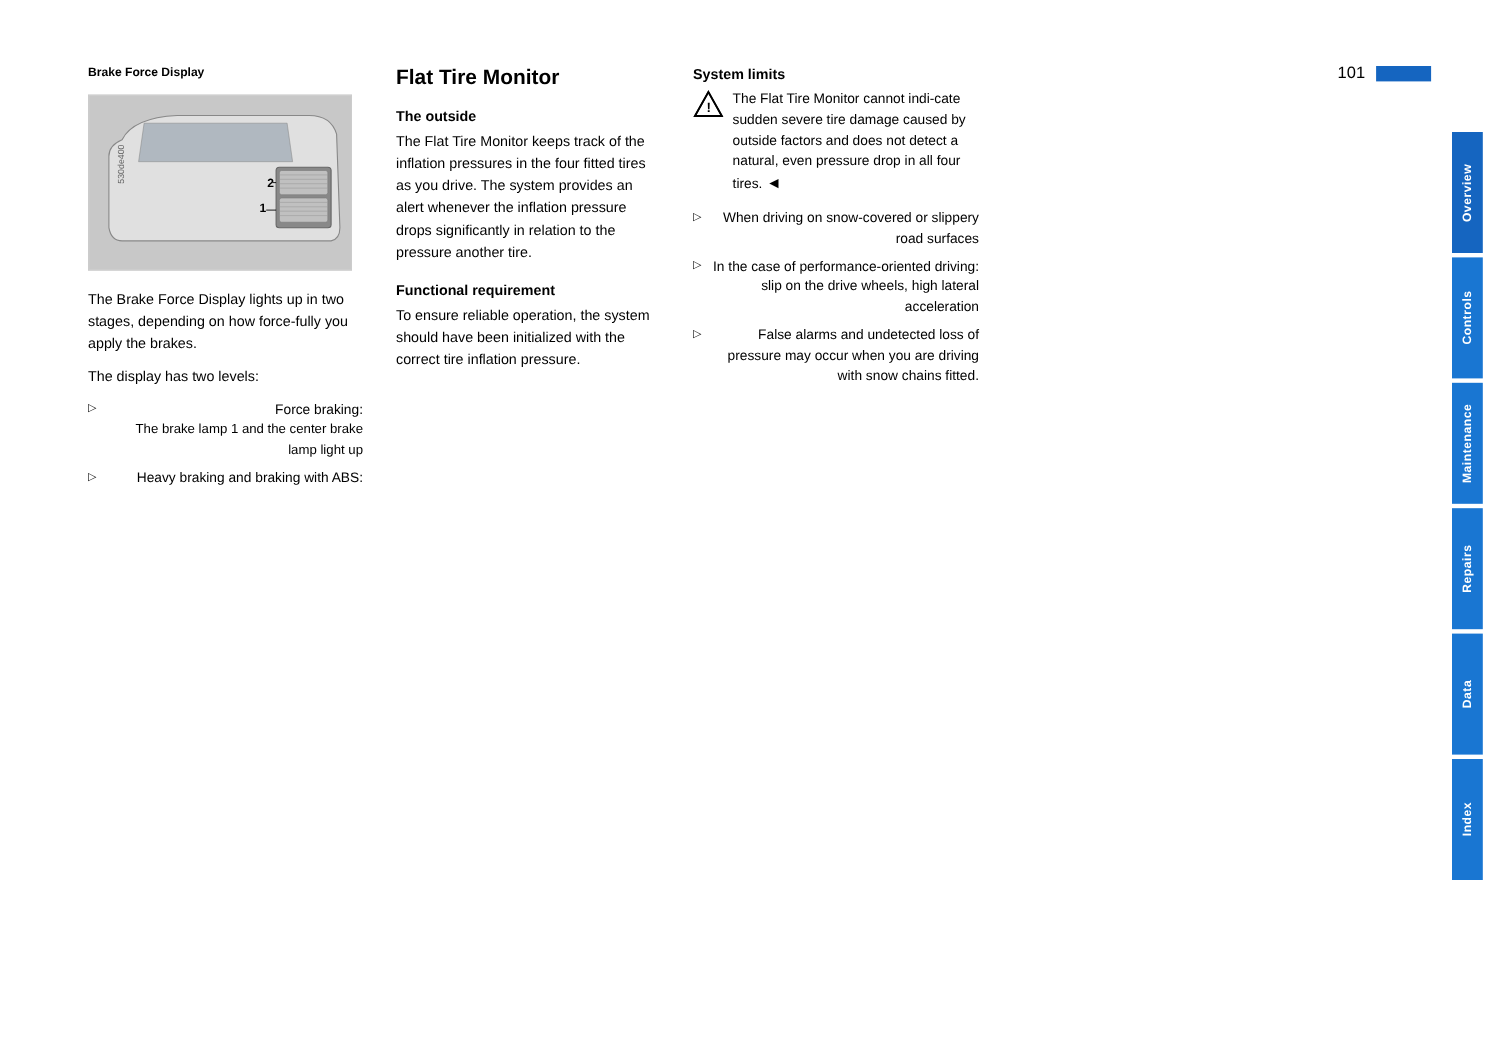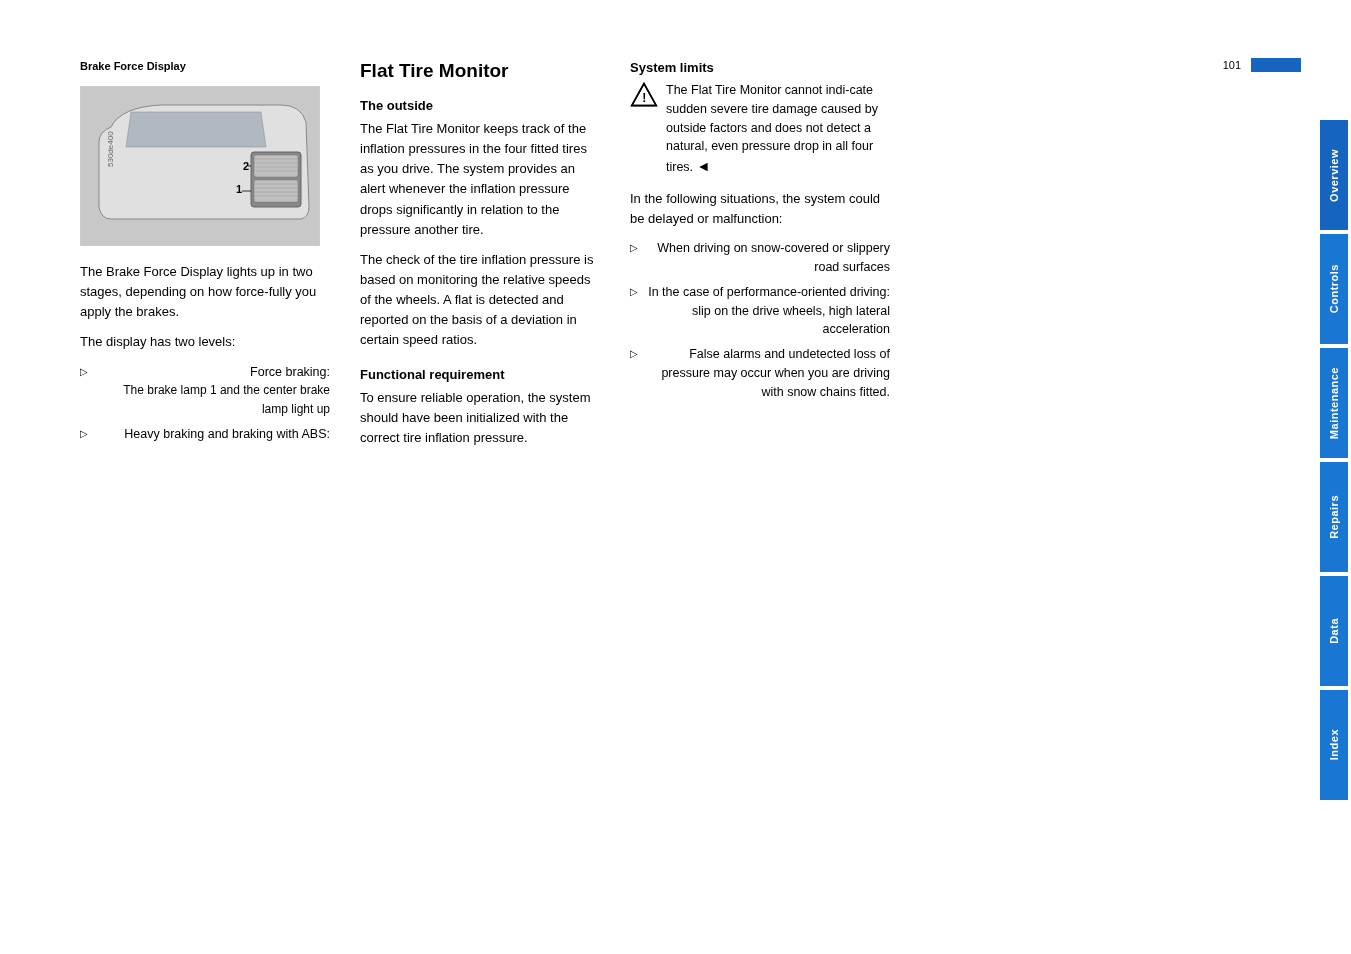--- a/index.html
+++ b/index.html
@@ -152,21 +152,21 @@
     
     .page-number-row {
       position: absolute;
       top: 58px;
       right: 50px;
       display: flex;
       align-items: center;
       gap: 10px;
     }
     .page-number {
-      font-size: 11px;
+      font-size: 15px;
       font-weight: normal;
     }
     .page-bar {
       width: 50px;
       height: 14px;
       background-color: #1565c0;
     }
   </style>
 </head>
 <body>
@@ -227,21 +227,20 @@
       </ul>
     </div>
 
     <div class="middle-column">
       <div class="flat-tire-title">Flat Tire Monitor</div>
 
       <div style="height:10px"></div>
 
       <div class="subsection-title">The outside</div>
       <p class="body-text">The Flat Tire Monitor keeps track of the inflation pressures in the four fitted tires as you drive. The system provides an alert whenever the inflation pressure drops significantly in relation to the pressure another tire.</p>
-      <p class="body-text">The check of the tire inflation pressure is based on monitoring the relative speeds of the wheels. A flat is detected and reported on the basis of a deviation in certain speed ratios.</p>
 
       <div style="height:6px"></div>
       <div class="subsection-title">Functional requirement</div>
       <p class="body-text">To ensure reliable operation, the system should have been initialized with the correct tire inflation pressure.</p>
     </div>
 
     <div class="right-column">
       <div class="subsection-title">System limits</div>
 
       <div class="warning-box">
@@ -250,21 +249,20 @@
           <polygon points="16,3 30,28 2,28" fill="#fff" stroke="#000" stroke-width="2"></polygon>
           <polygon points="16,3 30,28 2,28" fill="none" stroke="#000" stroke-width="1.5"></polygon>
           <text x="14" y="24" font-size="14" font-family="Arial" font-weight="bold" fill="#000">!</text>
         </svg>
         <p class="warning-text">
           <span>The Flat Tire Monitor cannot indi-cate sudden severe tire damage caused by outside factors and does not detect a natural, even pressure drop in all four tires.</span>
           <span class="end-mark">◄</span>
         </p>
       </div>
 
-      <p class="body-text">In the following situations, the system could be delayed or malfunction:</p>
 
       <ul class="bullet-list">
         <li>When driving on snow-covered or slippery road surfaces</li>
         <li>In the case of performance-oriented driving: slip on the drive wheels, high lateral acceleration</li>
         <li>False alarms and undetected loss of pressure may occur when you are driving with snow chains fitted.</li>
       </ul>
     </div>
 
   </div>
 

